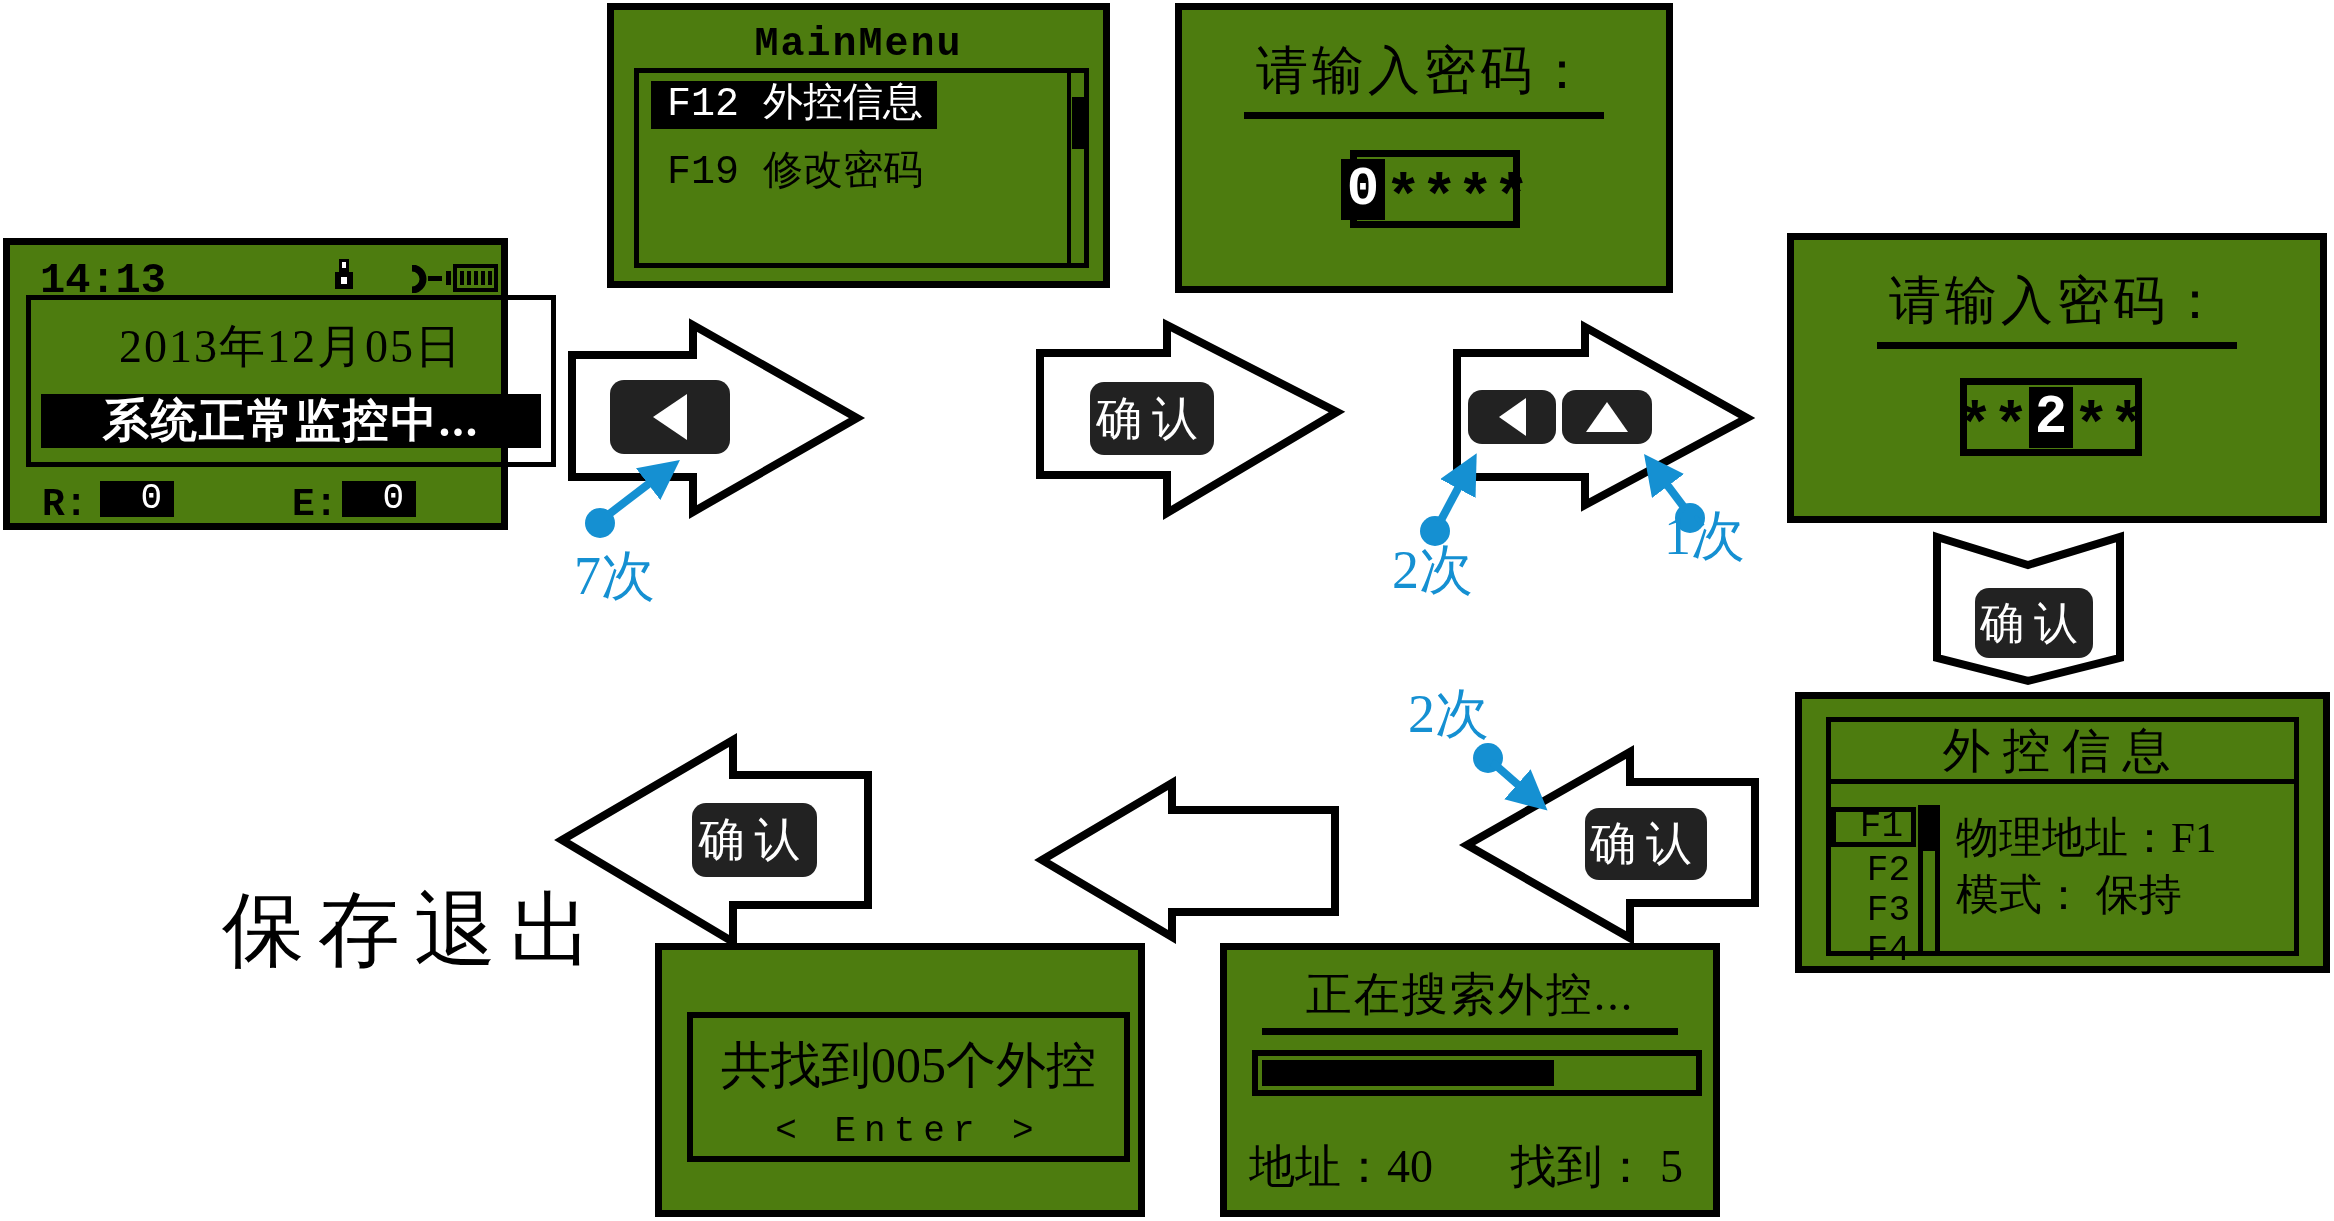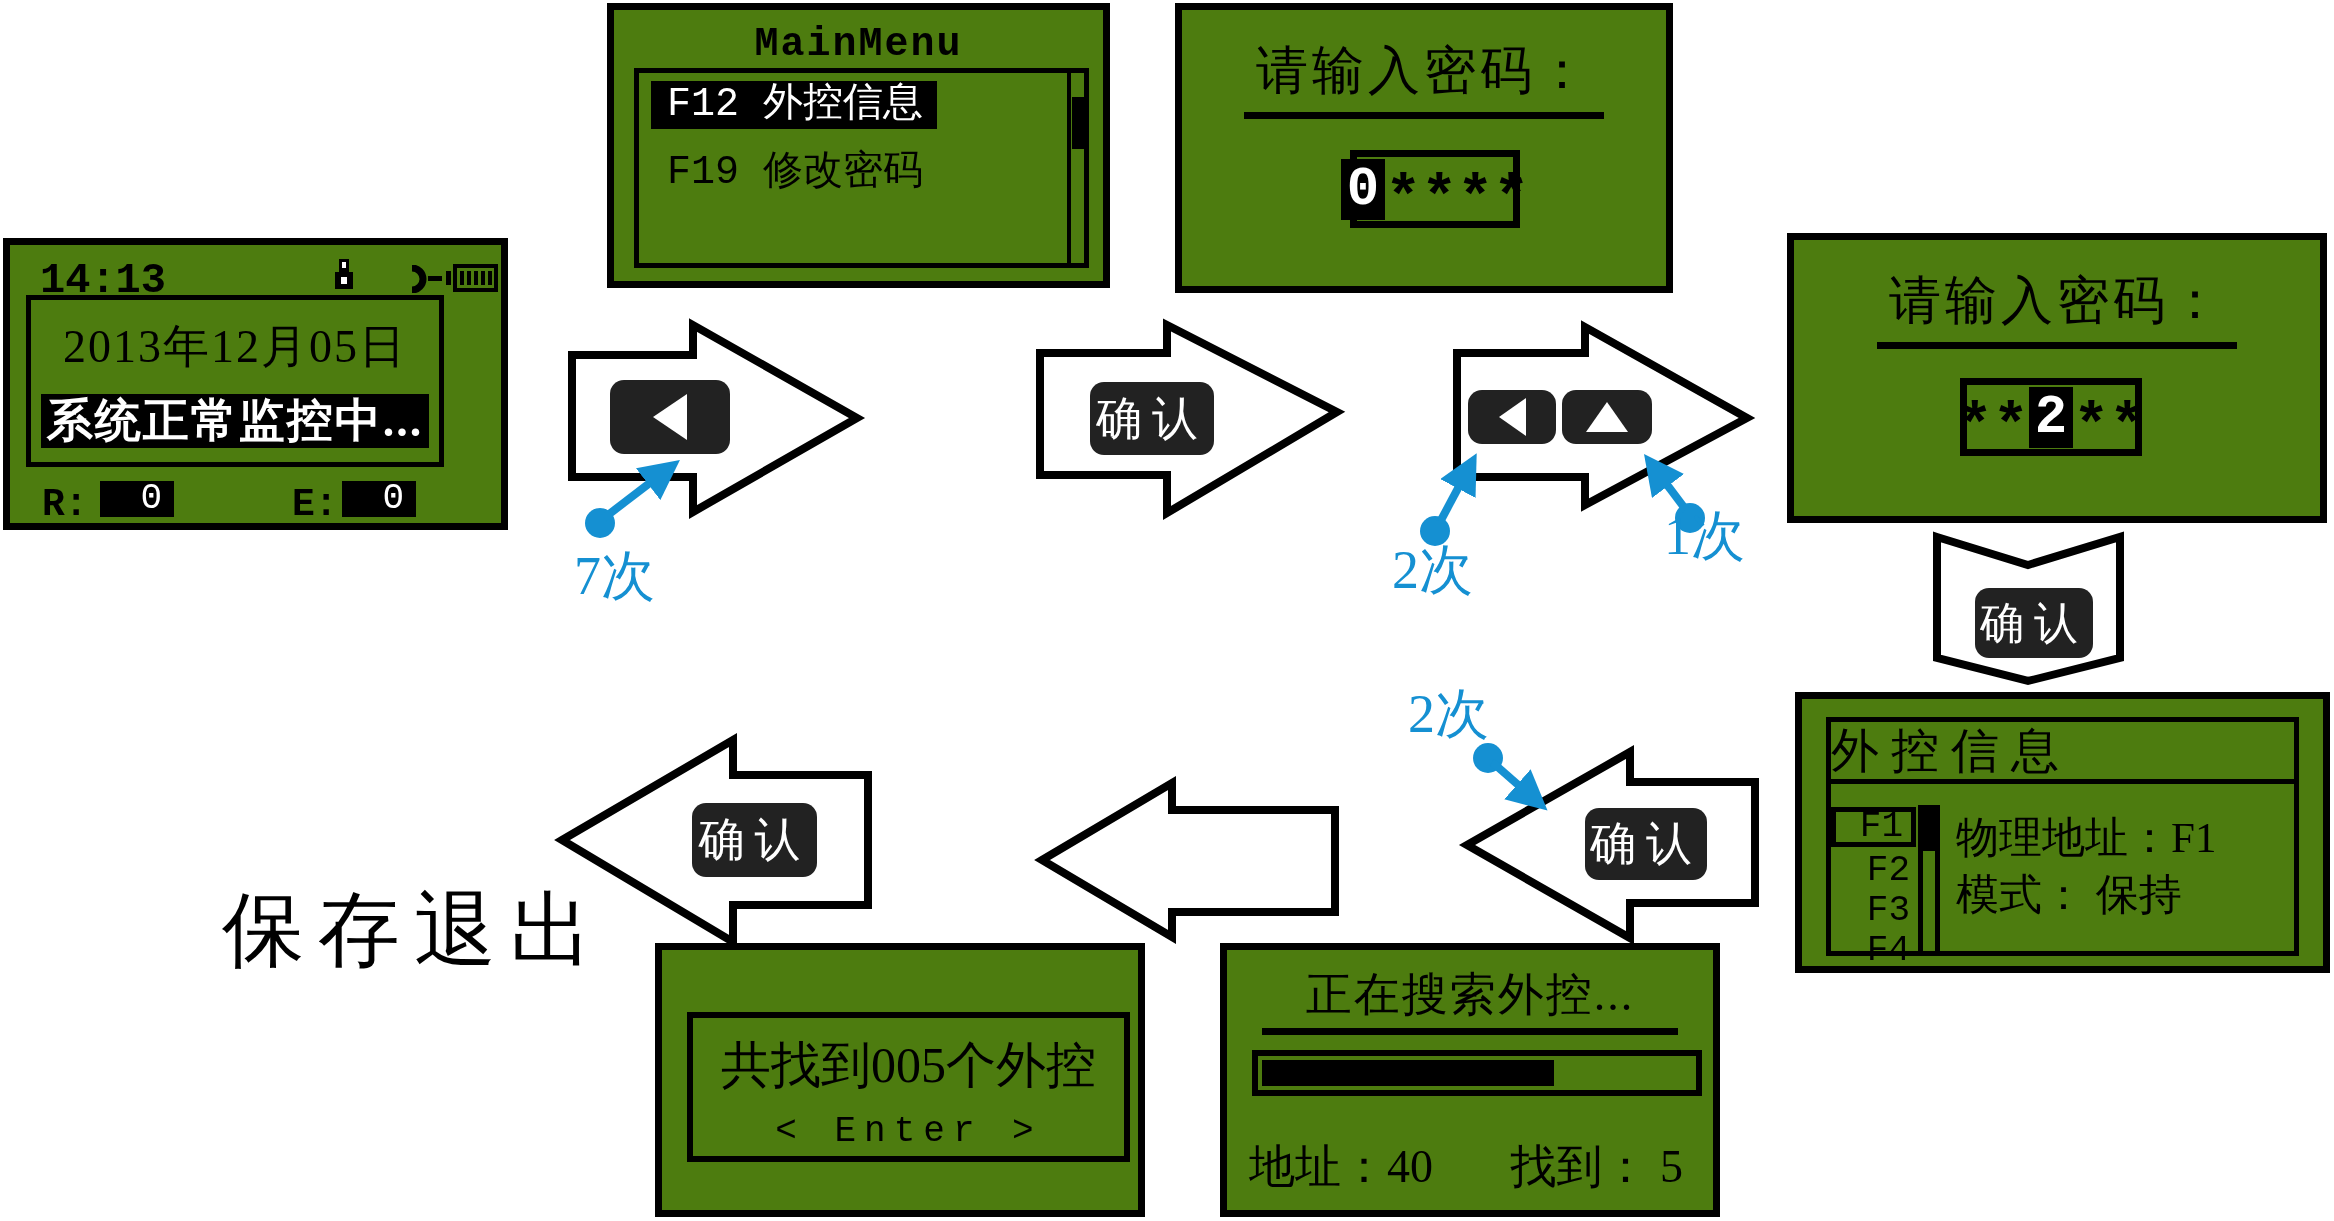--- a/index.html
+++ b/index.html
@@ -6,21 +6,21 @@
   *{ box-sizing:border-box; margin:0; padding:0; }
   body{ background:#fff; font-family:"Liberation Serif","DejaVu Serif",serif; }
   .canvas{ position:relative; width:2334px; height:1221px; background:#fff; overflow:hidden; }
   .abs{ position:absolute; }
   .scr{ position:absolute; border:7px solid var(--ink); background:#4d7c0f; }
   .mono{ font-family:"Liberation Mono","DejaVu Sans Mono",monospace; }
 
   
   #home-screen{ left:3px; top:238px; width:505px; height:292px;padding-left:36px; }
   .hs-time{ left:30px; top:12px; font-size:42px; font-weight:bold; }
-  .hs-inner{ left:16px; top:50px; width:418px; height:172px; border:5px solid var(--ink); }
+  .hs-inner{ left:16px; top:50px; width:530px; height:172px; border:5px solid var(--ink); }
   .hs-date{ text-align:center; font-size:46px; letter-spacing:2px; margin-top:16px; }
   .hs-status{ margin:16px 10px 0 10px; background:var(--ink); color:#fff; height:54px; line-height:54px;
               font-size:46px; font-weight:bold; text-align:center; letter-spacing:2px; white-space:nowrap; overflow:hidden;}
   .ctr-label{ font-size:38px; font-weight:bold; }
   .ctr-box{ width:74px; height:36px; background:var(--ink); color:#fff; font-size:36px; line-height:36px;
             text-align:right; padding-right:12px; }
 
   
   #main-menu-screen{ left:607px; top:3px; width:503px; height:285px; }
   .mm-title{ text-align:center; margin-top:12px; font-size:40px; font-weight:bold; letter-spacing:2px; }
@@ -42,21 +42,21 @@
   #password-screen-1 .pw-input{ left:168px; top:140px; width:170px; height:78px; }
   #password-screen-2 .pw-input{ left:166px; top:138px; width:182px; height:78px; }
   .pw-char{ display:inline-block; }
   .pw-char.hl{ background:var(--ink); color:#fff; padding:0 6px; }
   .pw-char.st{ position:relative; top:10px; font-size:60px; }
 
   
   #external-info-screen{ left:1795px; top:692px; width:535px; height:281px; }
   .ei-inner{ position:absolute; left:24px; top:18px; right:24px; bottom:10px; border:5px solid var(--ink);
              display:flex; flex-direction:column; }
-  .ei-title{ height:62px; line-height:58px; border-bottom:5px solid var(--ink); 
+  .ei-title{ height:62px; line-height:58px; border-bottom:5px solid var(--ink); text-align:center;
              font-size:48px; letter-spacing:12px; white-space:nowrap; }
   .ei-body{ flex:1; display:flex; min-height:0;margin-top:21px; }
   .ei-list{ width:92px; border-right:5px solid var(--ink); padding-top:2px; font-size:36px; }
   .ei-li{ text-align:right; padding-right:8px; height:40px; line-height:40px; }
   .ei-li.selected{ border:5px solid var(--ink); line-height:30px; margin-bottom:4px; margin-right:2px; }
   .ei-scroll{ width:17px; border-right:5px solid var(--ink); position:relative; }
   .ei-thumb{ position:absolute; top:0; left:0; width:12px; height:46px; background:var(--ink); }
   .ei-content{ flex:1; padding:4px 0 0 16px; font-size:43px; overflow:hidden; }
   .ei-line{ height:57px; line-height:57px; white-space:nowrap; }
 

